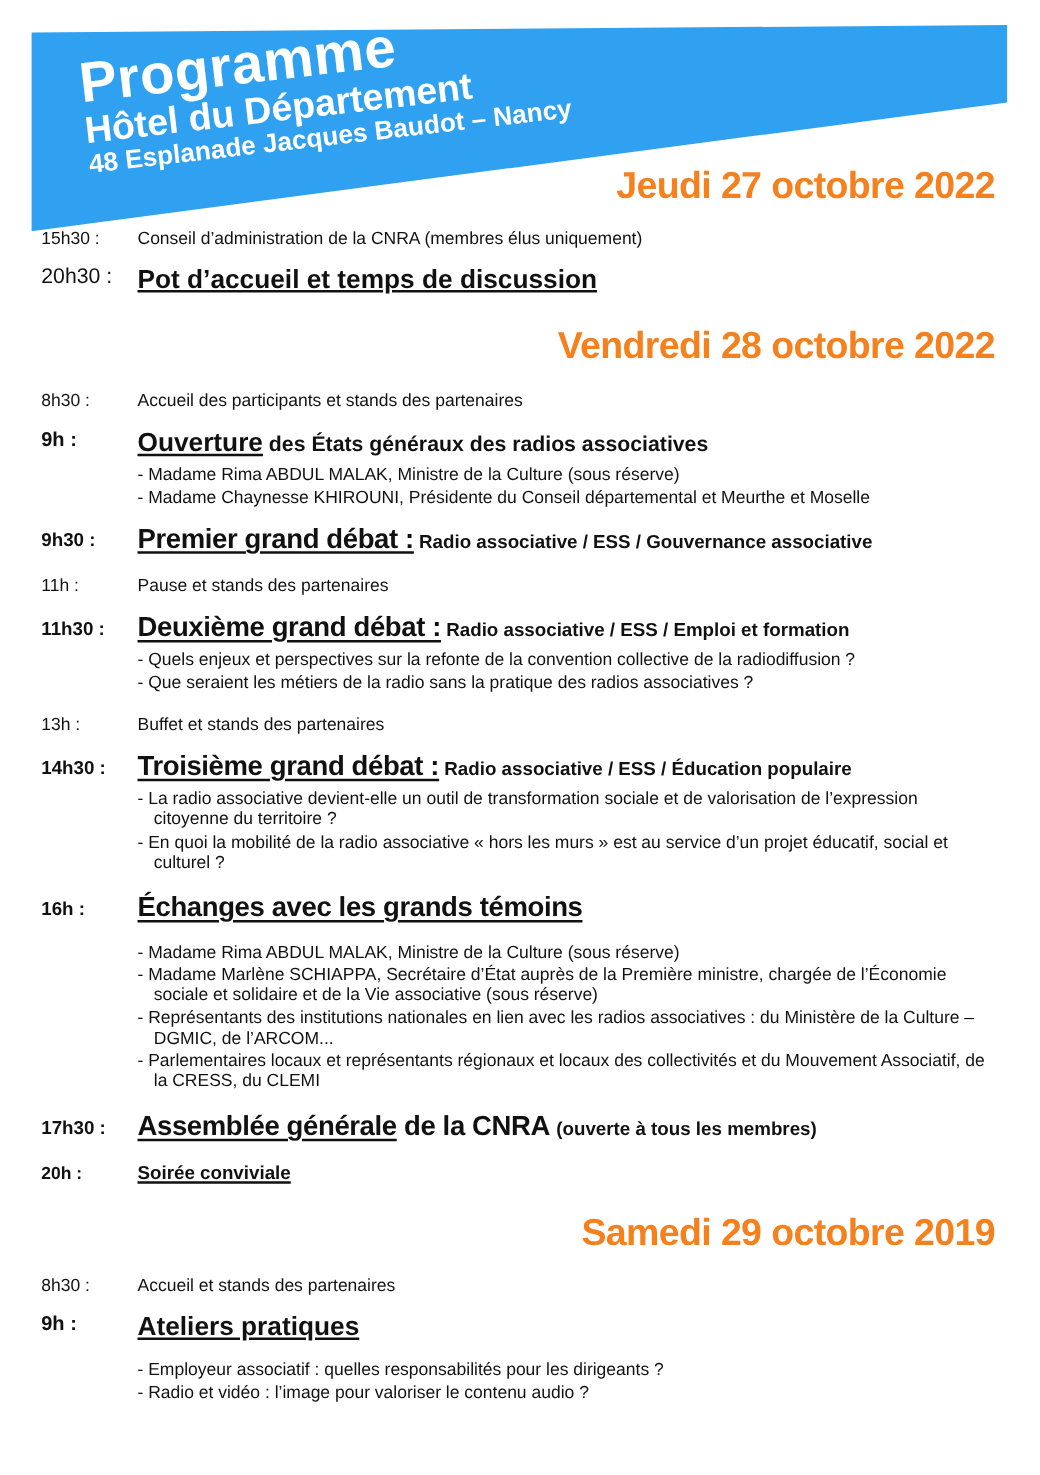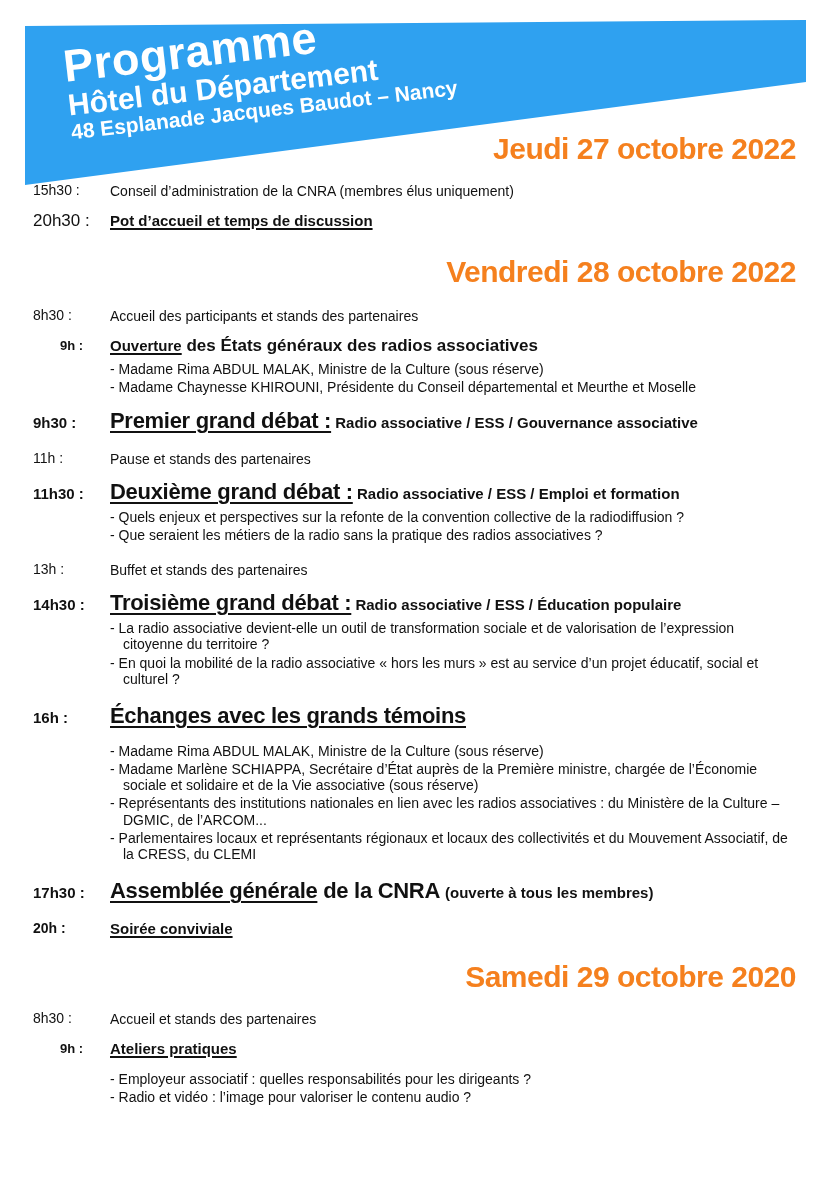--- a/index.html
+++ b/index.html
@@ -39,28 +39,28 @@
   .day-1 .day-title{margin:24px 0 18px 16px;}
   .day-2 .day-title{margin:22px 0 16px 0;}
   
   .event{display:flex;align-items:flex-start;padding-left:33px;margin-bottom:11px;}
   .time{width:77px;flex-shrink:0;white-space:nowrap;}
   .body{flex:1;max-width:684px;}
   .line{line-height:1.2;}
   .ev-normal .time{font-size:14px;font-weight:400;padding-top:1px;}
   .ev-med    .time{font-size:14px;font-weight:700;padding-top:1px;}
   .ev-bold   .time{font-size:17px;font-weight:400;}
-  .ev-feature .time{font-size:13px;font-weight:700;padding-top:2px;text-align:center;}
+  .ev-feature .time{font-size:16px;font-weight:700;padding-top:2px;}
   .ev-big    .time{font-size:15px;font-weight:700;padding-top:6px;}
   .ev-big{margin-bottom:14px;margin-top:2px;}
   .ev-bold{margin-bottom:13px;}
   
   .seg-plain{font-size:14px;font-weight:400;}
   .seg-bold{font-size:17px;font-weight:700;}
-  .seg-boldu{font-size:15px;font-weight:700;text-decoration:underline;text-decoration-thickness:1.5px;text-underline-offset:2px;}
+  .seg-boldu{font-size:21px;font-weight:700;text-decoration:underline;text-decoration-thickness:1.5px;text-underline-offset:2px;}
   .seg-big{font-size:22px;font-weight:700;letter-spacing:-0.3px;}
   .seg-bigu{font-size:22px;font-weight:700;letter-spacing:-0.3px;text-decoration:underline;text-decoration-thickness:2px;text-underline-offset:3px;}
   .seg-sub{font-size:15px;font-weight:700;}
   .seg-medu{font-size:15px;font-weight:700;text-decoration:underline;text-decoration-thickness:1.5px;text-underline-offset:2px;}
   
   .bullets{margin-top:4px;}
   .bullets.gapped{margin-top:13px;}
   .bullet{
     font-size:14px;font-weight:400;line-height:1.16;
     padding-left:13px;text-indent:-13px;margin-bottom:2px;
@@ -170,21 +170,21 @@
           </div>
         </div>
         <div class="event ev-med">
           <div class="time">20h :</div>
           <div class="body">
             <div class="line"><span class="seg seg-medu">Soirée conviviale</span></div>
           </div>
         </div>
       </section>
       <section class="day day-2">
-        <h2 class="day-title">Samedi 29 octobre 2020</h2>
+        <h2 class="day-title">Samedi 29 octobre 2019</h2>
         <div class="event ev-normal">
           <div class="time">8h30 :</div>
           <div class="body">
             <div class="line"><span class="seg seg-plain">Accueil et stands des partenaires</span></div>
           </div>
         </div>
         <div class="event ev-feature">
           <div class="time">9h :</div>
           <div class="body">
             <div class="line"><span class="seg seg-boldu">Ateliers pratiques</span></div>

